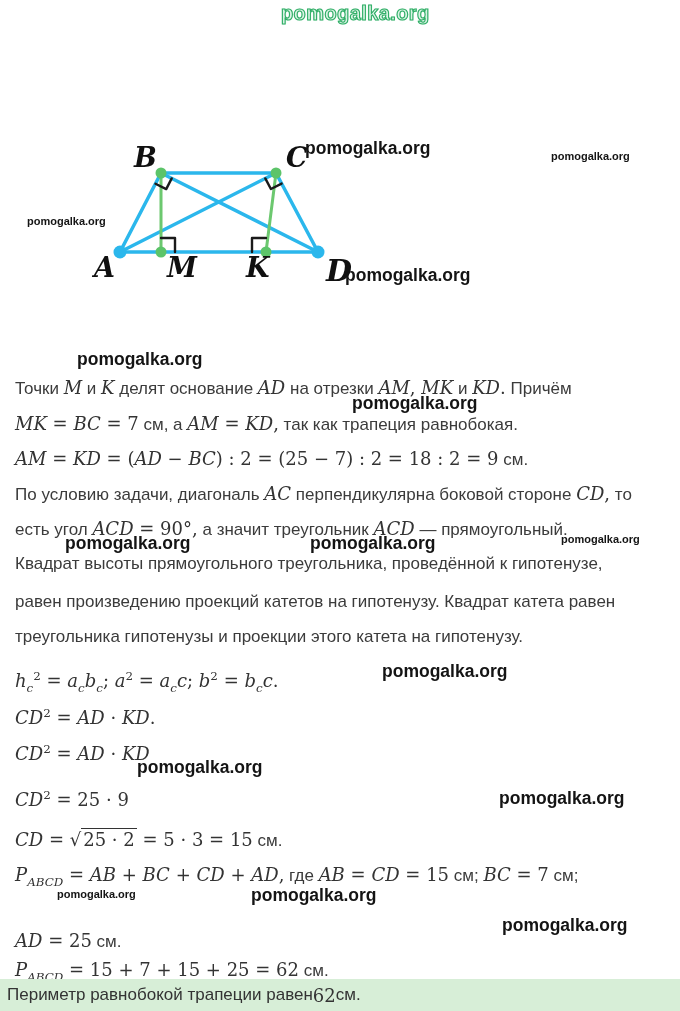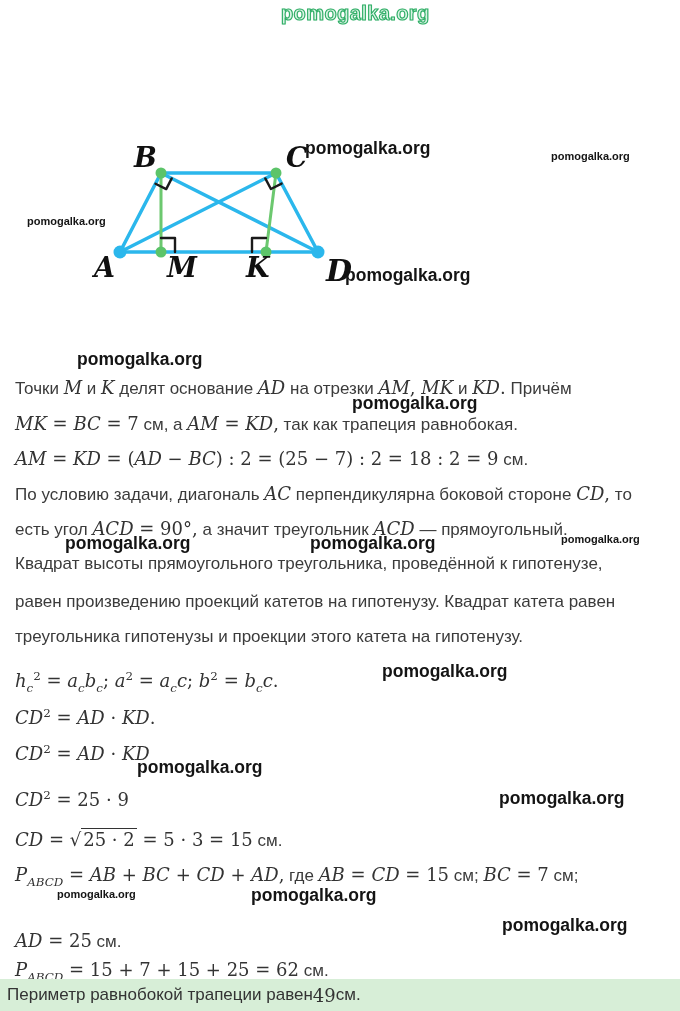--- a/index.html
+++ b/index.html
@@ -114,13 +114,13 @@
     <div class="line" style="top: 666px;"><span class="m"><i>h</i><sub><i>c</i></sub><sup>2</sup> = <i>a</i><sub><i>c</i></sub><i>b</i><sub><i>c</i></sub>; <i>a</i><sup>2</sup> = <i>a</i><sub><i>c</i></sub><i>c</i>; <i>b</i><sup>2</sup> = <i>b</i><sub><i>c</i></sub><i>c</i>.</span></div>
     <div class="line" style="top: 703px; text-align: right;"><span class="m"><i>CD</i><sup>2</sup> = <i>AD</i> · <i>KD</i>.</span></div>
     <div class="line" style="top: 739px;"><span class="m"><i>CD</i><sup>2</sup> = <i>AD</i> · <i>KD</i></span></div>
     <div class="line" style="top: 785px;"><span class="m"><i>CD</i><sup>2</sup> = 25 · 9</span></div>
     <div class="line" style="top: 830px;"><span class="m"><i>CD</i> = <span class="sqrt">√<span class="ovl">25 · 2</span></span> = 5 · 3 = 15</span> см.</div>
     <div class="line" style="top: 865px;"><span class="m"><i>P</i><sub><i>ABCD</i></sub> = <i>AB</i> + <i>BC</i> + <i>CD</i> + <i>AD</i>,</span> где <span class="m"><i>AB</i> = <i>CD</i> = 15</span> см; <span class="m"><i>BC</i> = 7</span> см;</div>
     <div class="line" style="top: 901px; margin-top: 30px;"><span class="m"><i>AD</i> = 25</span> см.</div>
     <div class="line" style="top: 952px; margin-top: 8px;"><span class="m"><i>P</i><sub><i>ABCD</i></sub> = 15 + 7 + 15 + 25 = 62</span> см.</div>
   </div>
 
-<div class="answer" id="answer">Периметр равнобокой трапеции равен <span class="m">49</span> см.</div>
+<div class="answer" id="answer">Периметр равнобокой трапеции равен <span class="m">62</span> см.</div>
 
 </body></html>

